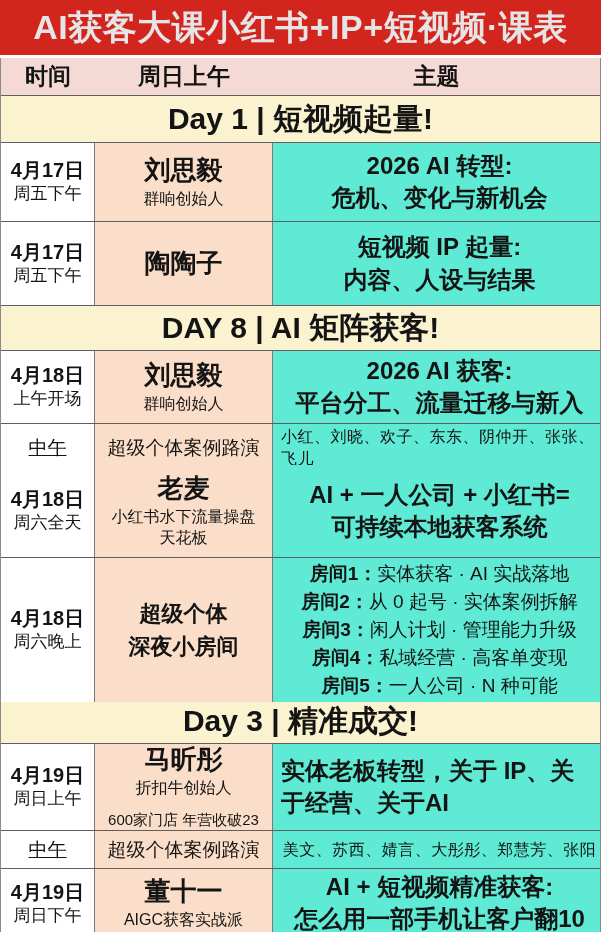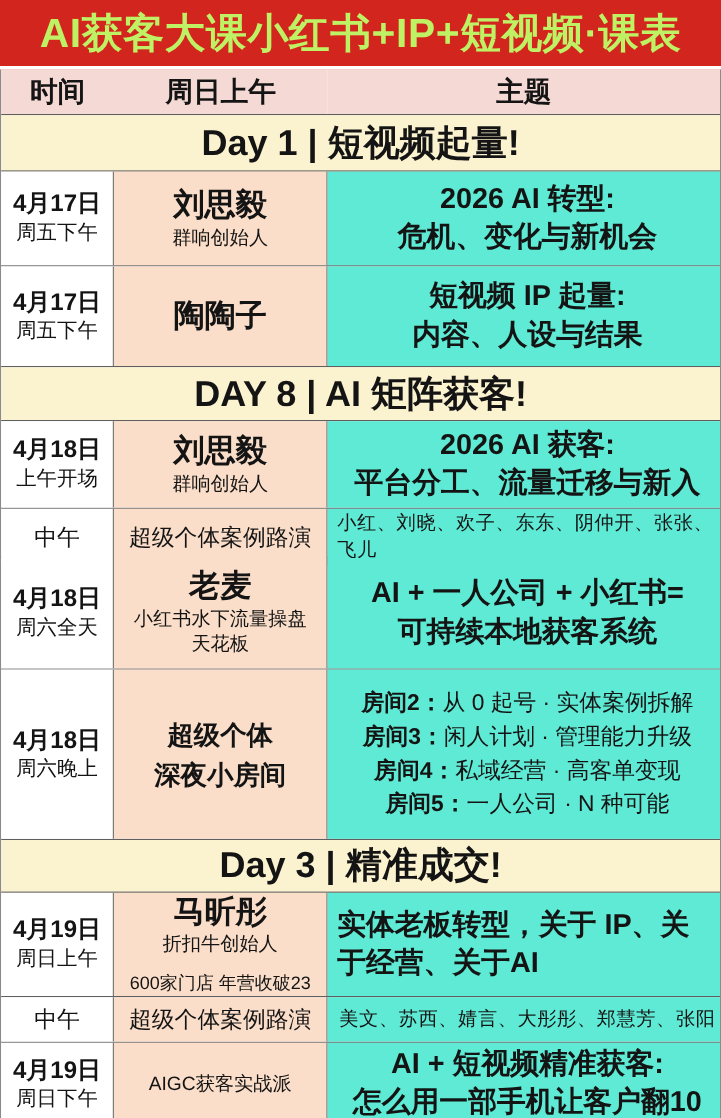--- a/index.html
+++ b/index.html
@@ -1,21 +1,21 @@
 <!DOCTYPE html>
 <html><head>
 <meta charset="utf-8">
 <style>
   * { margin:0; padding:0; box-sizing:border-box; }
   html,body { background:#fff; }
   body { font-family:"Liberation Sans","DejaVu Sans",sans-serif; color:#141414; }
   .poster { width:601px; height:932px; overflow:hidden; background:#fff; position:relative; }
 
   .title {
-    height:58px; background:#d2251e; color:#bef264;
+    height:58px; background:#d2251e; color:#e5e5e5;
     display:flex; align-items:center; justify-content:center;
     font-size:34px; font-weight:bold; letter-spacing:0.5px;
     border-bottom:3px solid #fff; white-space:nowrap;
   }
 
   .tbody { border-left:1px solid #8a8a8a; border-right:1px solid #8a8a8a; }
 
   .row { display:grid; grid-template-columns:94px 178px 327px; border-bottom:1px solid #5f5f5f; }
   .c { display:flex; flex-direction:column; justify-content:center; }
   .c1 { align-items:center; text-align:center; background:#fff; border-right:1px solid #7a7a7a; }
@@ -27,21 +27,21 @@
   .th { font-size:23px; font-weight:bold; align-items:center; justify-content:center; }
 
   .banner {
     height:47px; background:#fbf2cf; border-bottom:1px solid #5f5f5f;
     display:flex; align-items:center; justify-content:center;
     font-size:30px; font-weight:bold; white-space:nowrap;
   }
 
   .date  { font-size:20px; font-weight:bold; line-height:1.25; }
   .when  { font-size:17px; line-height:1.3; }
-  .mid   { font-size:19px; }
+  .mid   { font-size:19px;text-decoration:underline; }
 
   .name  { font-size:26px; font-weight:bold; line-height:1.2; }
   .name2 { font-size:22px; font-weight:bold; line-height:1.5; }
   .sub   { font-size:16px; line-height:1.3; margin-top:3px; }
   .sub-sm{ font-size:15px; line-height:1.3; margin-top:11px; }
   .spk-plain { font-size:19px; }
 
   .tline { font-size:24px; font-weight:bold; line-height:1.35; }
   .names { font-size:16px; line-height:1.35; letter-spacing:0.5px; }
 
@@ -143,20 +143,21 @@
     <div class="row" style="height:142px">
       <div class="c c1">
         <div class="date">4月18日</div>
         <div class="when">周六晚上</div>
       </div>
       <div class="c c2">
         <div class="name2">超级个体</div>
         <div class="name2">深夜小房间</div>
       </div>
       <div class="c c3">
+        <div class="room"><span class="rlabel">房间1：</span><span class="rtext">实体获客 · AI 实战落地</span></div>
         <div class="room"><span class="rlabel">房间2：</span><span class="rtext">从 0 起号 · 实体案例拆解</span></div>
         <div class="room"><span class="rlabel">房间3：</span><span class="rtext">闲人计划 · 管理能力升级</span></div>
         <div class="room"><span class="rlabel">房间4：</span><span class="rtext">私域经营 · 高客单变现</span></div>
         <div class="room"><span class="rlabel">房间5：</span><span class="rtext">一人公司 · N 种可能</span></div>
       </div>
     </div>
 
     <div class="banner" style="height:44px">Day 3 | 精准成交!</div>
 
     <div class="row" style="height:87px">
@@ -185,20 +186,21 @@
         <div class="names">美文、苏西、婧言、大彤彤、郑慧芳、张阳</div>
       </div>
     </div>
 
     <div class="row" style="height:66px">
       <div class="c c1">
         <div class="date">4月19日</div>
         <div class="when">周日下午</div>
       </div>
       <div class="c c2">
+        <div class="name">董十一</div>
         <div class="sub">AIGC获客实战派</div>
       </div>
       <div class="c c3">
         <div class="tline">AI + 短视频精准获客:</div>
         <div class="tline">怎么用一部手机让客户翻10</div>
       </div>
     </div>
 
   </div>
 </div>

